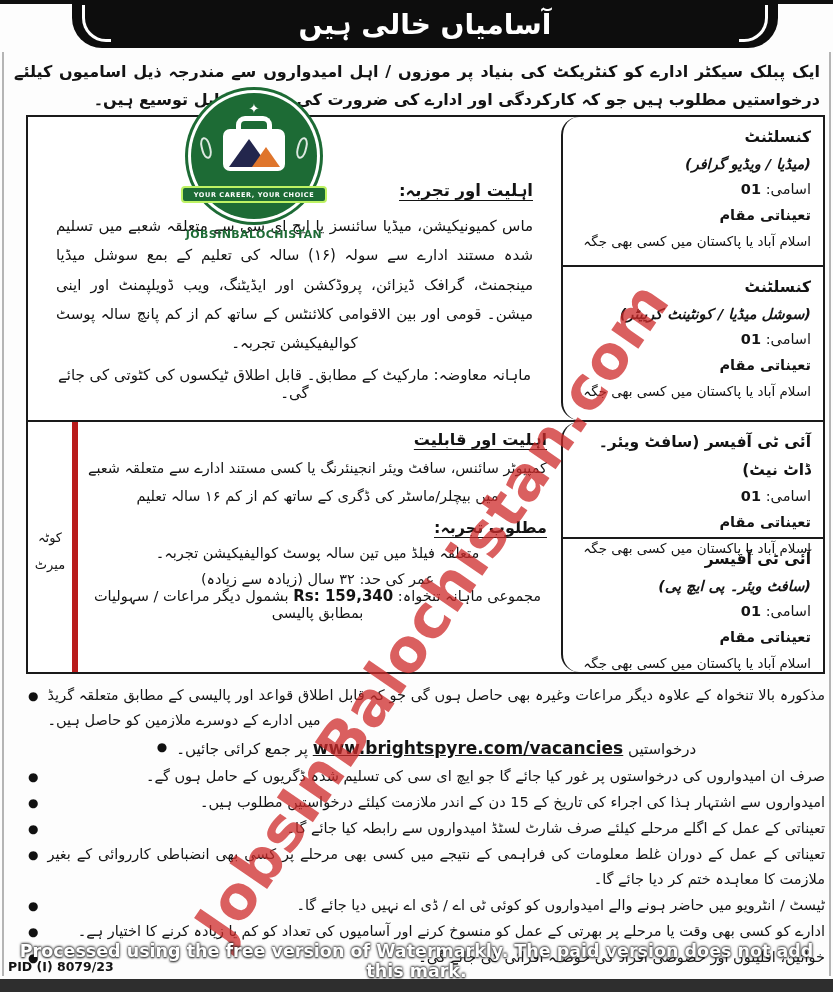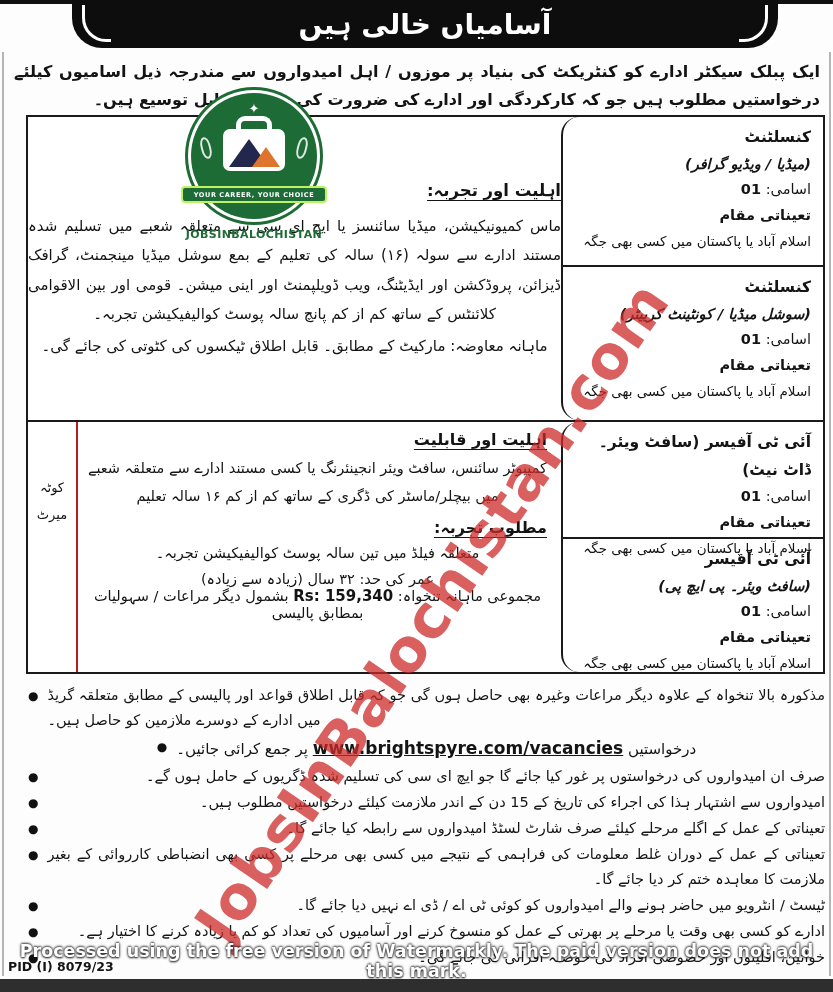--- a/index.html
+++ b/index.html
@@ -33,33 +33,33 @@
     font-size:16px; font-weight:bold; line-height:1.72;
   }
   
   .ad-table {
     position:absolute; top:115px; left:26px; width:799px;
     border:2px solid #1a1a1a; background:#fff;
   }
   .t-row { display:flex; }
   .row1 { height:303px; }
   .row2 { height:252px; border-top:2px solid #1a1a1a; }
-  .cell-r1-left { flex:1; position:relative; padding:0 0; }
+  .cell-r1-left { flex:1; position:relative; padding:0 28px; }
   .right-col { width:262px; border-left:2px solid #1a1a1a; display:flex; flex-direction:column;border-radius:18px; }
   .job-card { padding:7px 12px 4px 8px; direction:rtl; text-align:right; line-height:1.78; font-size:14.5px; }
   .job-card.bb { border-bottom:2px solid #1a1a1a; }
   .jc-1 { height:150px; } .jc-2 { height:151px; } .jc-3 { height:117px; } .jc-4 { height:133px; }
   .job-title { font-weight:bold; font-size:15.5px; }
   .job-sub { font-weight:bold; font-size:14.5px;font-style:italic; }
   .job-vac b { font-family:"DejaVu Sans", sans-serif; }
   .job-station-label { font-weight:bold; }
   .job-station { font-size:13.5px; }
   .quota-cell {
-    width:50px; border-left:none; border-right:2px solid #b91c1c;
-    padding-top:52px; text-align:center; font-size:13px; direction:rtl; line-height:2.1;
+    width:50px; border-left:none; border-right:6px solid #b91c1c;
+    padding-top:102px; text-align:center; font-size:13px; direction:rtl; line-height:2.1;
   }
   .cell-r2-main { flex:1; padding:8px 14px 0 10px; direction:rtl; }
   .h-underline { font-weight:bold; text-decoration:underline; text-underline-offset:4px; }
   .r1-heading { direction:rtl; text-align:right; margin-top:64px; font-size:16.5px; }
   .r1-body {
     direction:rtl; text-align:justify; text-align-last:center;
     margin-top:12px; font-size:15px; line-height:1.95;
   }
   .r1-pay { direction:rtl; text-align:center; margin-top:8px; font-size:15px; }
   .r2-h1 { text-align:right; font-size:16px; }

